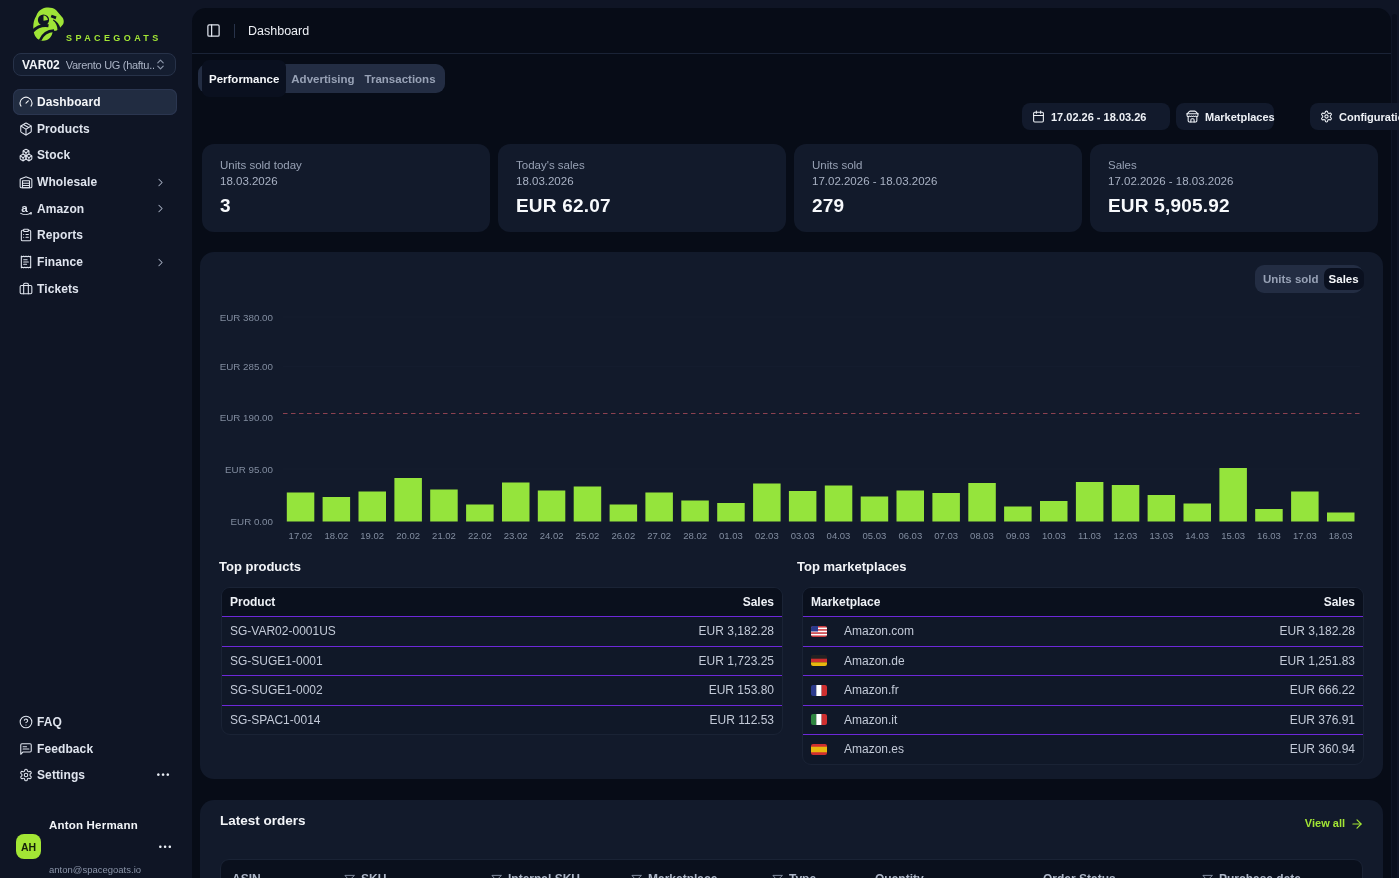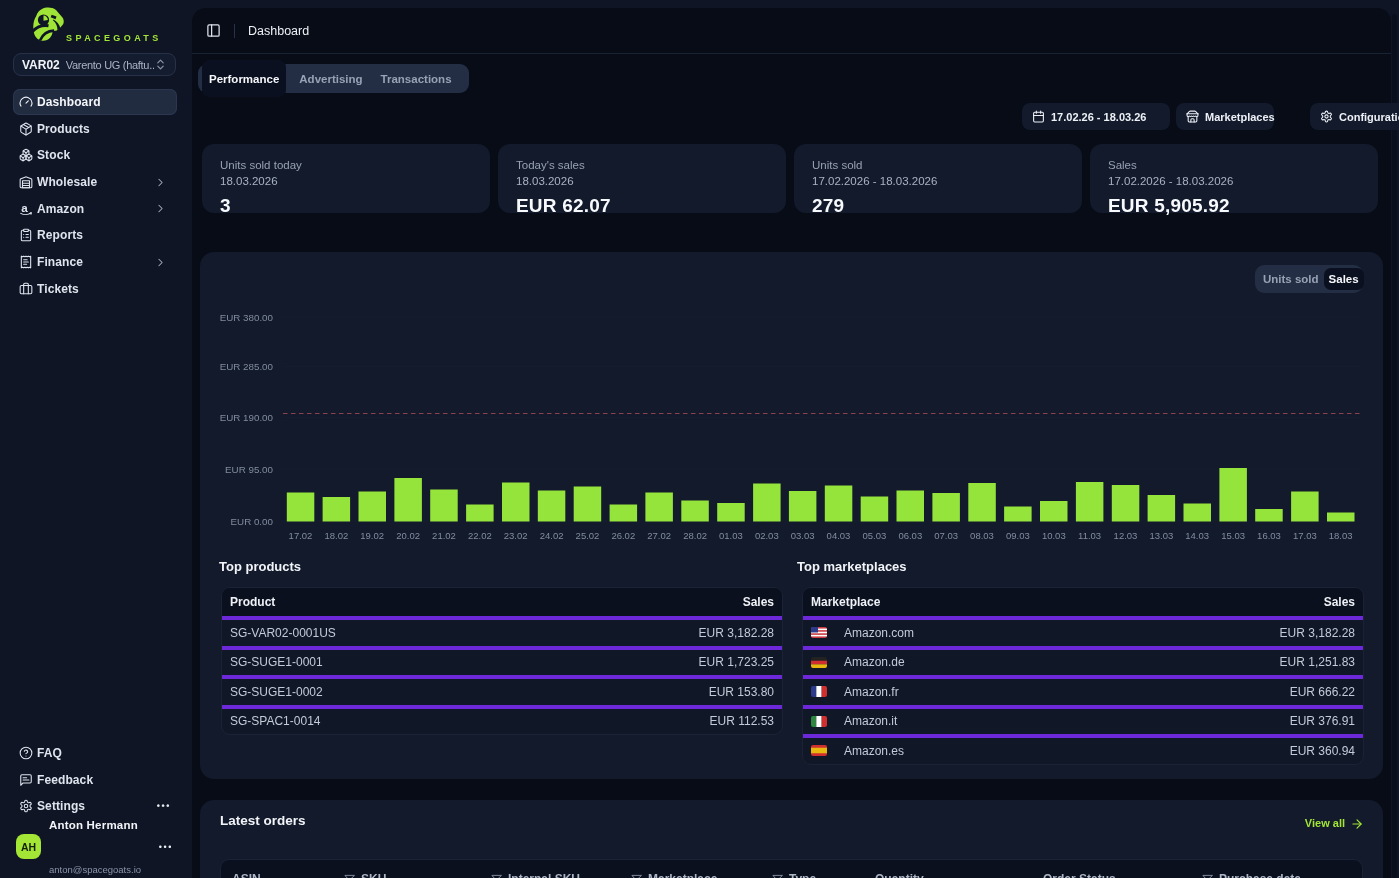--- a/index.html
+++ b/index.html
@@ -15,62 +15,62 @@
 #orgselect .code { font-weight:bold; color:#f2f4f8; margin-right:6px; font-size:12px; }
 #orgselect .org { color:#aab3c5; flex:1; white-space:nowrap; overflow:hidden; letter-spacing:-0.3px; }
 #orgselect .updown { color:#8b95a9; }
 .nav { position:absolute; left:13px; width:164px; }
 .navitem { height:26px; border-radius:7px; display:flex; align-items:center; padding:0 6px 0 4.5px; font-size:12px; font-weight:bold; color:#dfe4ee; margin-bottom:0.7px; letter-spacing:0.1px; }
 .navitem.active { background:#212c41; color:#f5f7fa; box-shadow:0 0 0 1px #2b3650 inset; }
 .navitem svg { margin-right:4.5px; flex:none; margin-left:1px; } .navitem svg * { stroke-width:1.85; }
 .navitem .lbl { flex:1; }
 .navitem .chev { color:#aab3c5; }
 #navtop { top:89px; }
-#navbottom { top:740px; }
+#navbottom { top:709px; }
 .navitem .dots { color:#e9edf4; letter-spacing:1.6px; font-size:9px; }
 #user { position:absolute; left:16px; top:831px; width:161px; height:31px; display:flex; align-items:center; }
 #avatar { width:25px; height:25px; border-radius:8px; background:#a3e635; color:#15200a; font-size:10.5px; font-weight:bold; display:flex; align-items:center; justify-content:center; }
 #user .meta { margin-left:8px; flex:1; }
 #user .name { font-size:11.5px; font-weight:bold; color:#f2f4f8; line-height:14px; letter-spacing:0.2px; }
 #user .mail { font-size:9.5px; color:#8b95a9; line-height:11px;margin-top:32px; }
 #user .dots { color:#e9edf4; margin-right:4px; letter-spacing:1.6px; font-size:9px; }
 
 
 #panel { position:absolute; left:192px; top:8px; width:1199px; height:870px; background:#070c17; border-radius:14px 14px 0 0; }
 #phead { position:absolute; left:0; top:0; width:100%; height:46px; border-bottom:1px solid #1a2336; display:flex; align-items:center; }
 #phead .picon { margin-left:14px; color:#dde2ec; }
 #phead .vsep { width:1px; height:14px; background:#28334a; margin:0 13px 0 13px; }
 #phead .crumb { font-size:12.5px; color:#eef1f6; }
 
 
 #tabs { position:absolute; left:6px; top:56px; height:29px; background:#232d43; border-radius:9px; display:flex; align-items:center; padding:0 4px; }
-#tabs .tab { font-size:11.5px; color:#98a2b6; font-weight:bold; padding:0 5px; height:37px; display:flex; align-items:center; border-radius:7px; margin-right:8px; }
+#tabs .tab { font-size:11.5px; color:#98a2b6; font-weight:bold; padding:0 5px; height:37px; display:flex; align-items:center; border-radius:7px; margin-right:0; }
 #tabs .tab.on { background:#0a101f; color:#f5f7fa; font-weight:bold; padding:0 7px; }
 
 
 .tbtn { position:absolute; top:95px; height:27px; background:#121a2c; border-radius:8px; display:flex; align-items:center; padding:0 10px; font-size:11px; font-weight:bold; color:#eef1f6; white-space:nowrap; }
 .tbtn svg { margin-right:6px; flex:none; }
 
 
-.scard { position:absolute; top:136px; width:288px; height:69px; background:#121a2b; border-radius:12px; padding:15px 18px; }
+.scard { position:absolute; top:136px; width:288px; height:88px; background:#121a2b; border-radius:12px; padding:15px 18px; }
 .scard .l1 { font-size:11.5px; color:#97a1b4; margin-bottom:4px; }
 .scard .l2 { font-size:11.5px; color:#a9b2c4; margin-bottom:8px; }
 .scard .l3 { font-size:19px; font-weight:bold; color:#f7f9fc; letter-spacing:0.2px; }
 
 
 #bigcard { position:absolute; left:8px; top:244px; width:1183px; height:527px; background:#121a2b; border-radius:14px; }
 #ctoggle { position:absolute; left:1055px; top:13px; height:28px; width:108px; background:#232d43; border-radius:9px; display:flex; align-items:center; padding:0 3px; }
 #ctoggle .tg { white-space:nowrap; font-size:11.5px; color:#98a2b6; font-weight:bold; padding:0 5px; height:22px; display:flex; align-items:center; border-radius:7px; }
 #ctoggle .tg.on { background:#0a101f; color:#f5f7fa; font-weight:bold; }
 
 
 .ttitle { position:absolute; font-size:13px; font-weight:bold; color:#f2f4f8; }
 .tbl { position:absolute; width:562px; border:1px solid #1a2335; border-radius:9px; overflow:hidden; background:#101828; }
 .tbl .hrow { height:28px; background:#0a101d; display:flex; align-items:center; padding:0 8px; font-size:12px; font-weight:bold; color:#eef1f6; }
-.tbl .row { height:29.5px; display:flex; align-items:center; padding:0 8px; font-size:12px; color:#c3cad8; border-top:4px solid #6d28d9; }
+.tbl .row { height:29.5px; display:flex; align-items:center; padding:0 8px; font-size:12px; color:#c3cad8; border-top:1px solid #6d28d9; }
 .tbl .c1 { flex:1; display:flex; align-items:center; }
 .tbl .c2 { text-align:right; }
 .flag { width:16px; height:11px; border-radius:2px; margin-right:17px; overflow:hidden; flex:none; }
 
 
 #orders { position:absolute; left:8px; top:792px; width:1183px; height:120px; background:#121a2b; border-radius:14px; }
 #orders .otitle { position:absolute; left:20px; top:13px; font-size:13.5px; font-weight:bold; color:#f2f4f8; }
 #orders .viewall { position:absolute; right:38px; top:17px; font-size:11px; font-weight:bold; color:#a3e635; }
 #orders .varr { position:absolute; right:19px; top:17px; color:#a3e635; }
 #ohead { position:absolute; left:20px; top:59px; width:1143px; height:28px; background:#0a101d; border:1px solid #1a2335; border-radius:9px 9px 0 0; display:flex; align-items:flex-start; font-size:12px; font-weight:bold; color:#aeb7c8; }

